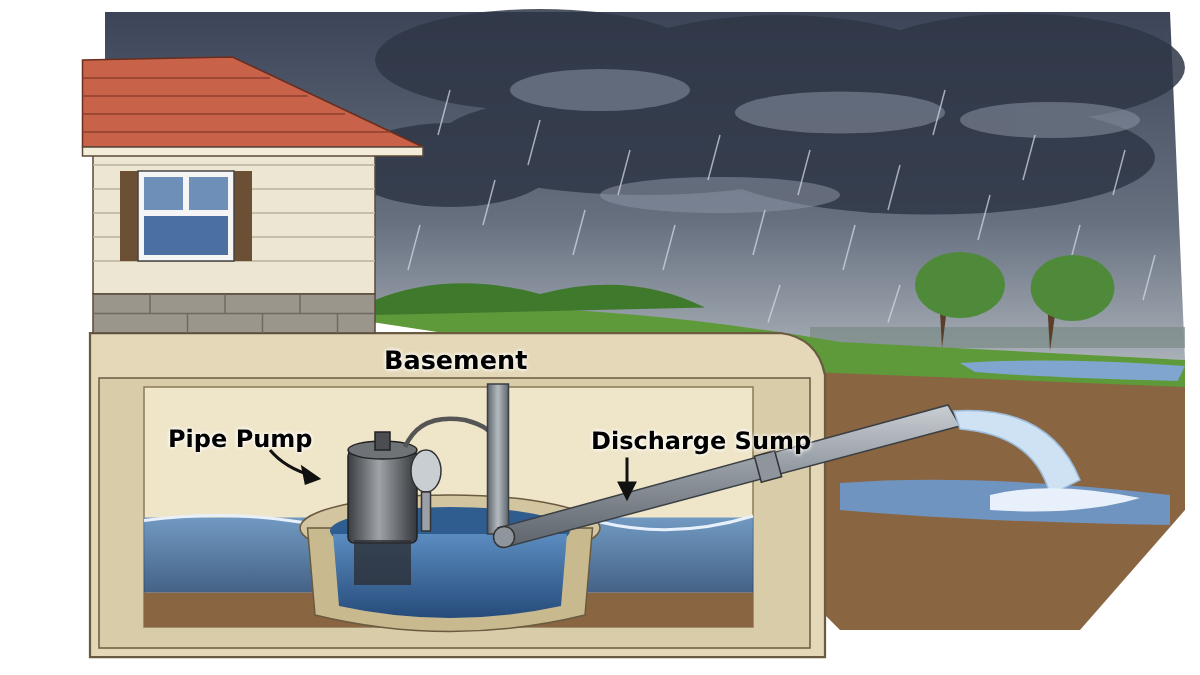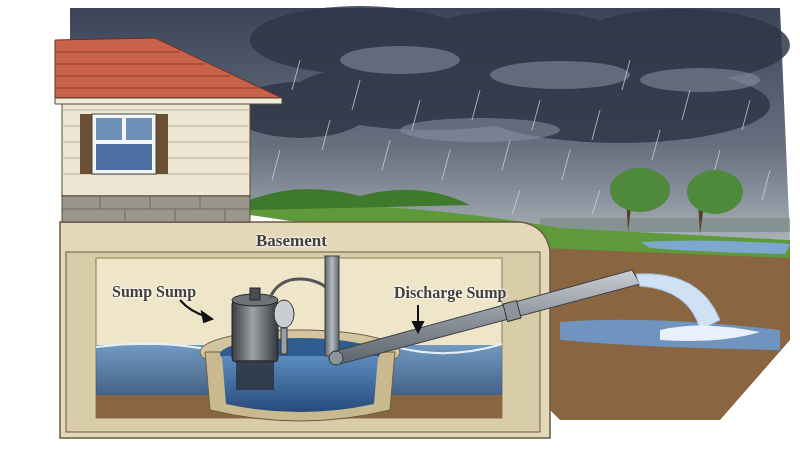--- a/index.html
+++ b/index.html
@@ -1,18 +1,18 @@
 <!DOCTYPE html>
 <html><head>
 <meta charset="utf-8">
 <style>
   html,body{margin:0;padding:0;background:#ffffff;}
   body{width:800px;height:450px;overflow:hidden;position:relative;font-family:"DejaVu Sans",sans-serif;}
   #scene{position:absolute;left:0;top:0;width:800px;height:450px;}
-  .label{position:absolute;font-weight:bold;color:#404040;text-shadow:0 0 3px #fff,0 0 3px #fff;white-space:nowrap;font-family:Liberation Serif, serif;}
+  .label{position:absolute;font-weight:bold;color:#000000;text-shadow:0 0 3px #fff,0 0 3px #fff;white-space:nowrap;}
   #lbl-basement{left:256px;top:231px;font-size:17px;}
   #lbl-pump{left:112px;top:283px;font-size:16px;}
   #lbl-pipe{left:394px;top:284px;font-size:16px;}
 </style>
 </head>
 <body>
 
 <svg id="scene" width="800" height="450" viewBox="0 0 800 450" xmlns="http://www.w3.org/2000/svg">
   <defs>
     <linearGradient id="sky" x1="0" y1="0" x2="0" y2="1">
@@ -177,14 +177,14 @@
 
   <g stroke="#111" stroke-width="2" fill="#111">
     <path d="M180 300 Q190 312 208 317" fill="none"></path>
     <polygon points="212,319 202,312 204,322"></polygon>
     <line x1="418" y1="305" x2="418" y2="325"></line>
     <polygon points="413,322 423,322 418,332"></polygon>
   </g>
 </svg>
 
 <div class="label" id="lbl-basement">Basement</div>
-<div class="label" id="lbl-pump">Sump Sump</div>
+<div class="label" id="lbl-pump">Pipe Pump</div>
 <div class="label" id="lbl-pipe">Discharge Sump</div>
 
 </body></html>

